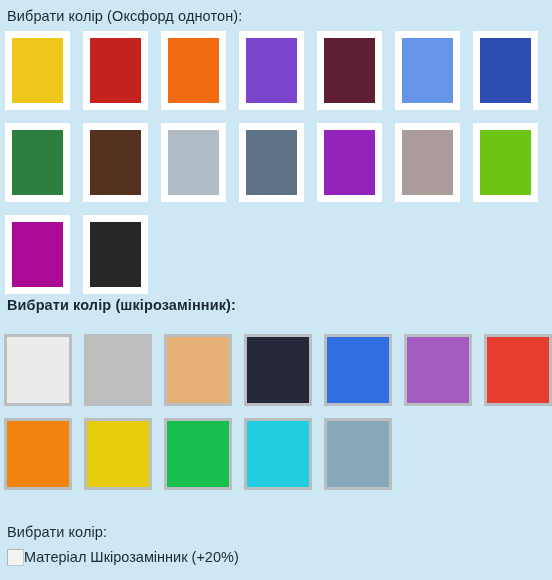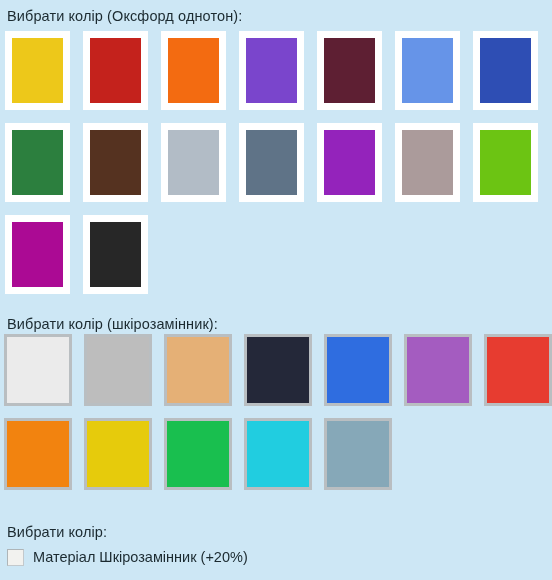--- a/index.html
+++ b/index.html
@@ -69,22 +69,23 @@
 
   
   #group-leather {
     position: absolute;
     left: 0;
     top: 296px;
     width: 552px;
   }
   #group-leather .section-title {
     position: absolute;
-    top: 20px;
-    left: 0;
+    top: 1px;
+    left: 0;
+    font-weight: bold;
   }
   .sw-grid-leather {
     position: absolute;
     top: 38px;
     left: 4px;
     width: 548px;
     display: flex;
     flex-wrap: wrap;
     gap: 12px 12px;
   }
@@ -111,21 +112,20 @@
     position: absolute;
     top: 0;
     left: 0;
   }
   .option-row {
     position: absolute;
     top: 25px;
     left: 7px;
     display: flex;
     align-items: center;
-    gap: 9px;
   }
   .checkbox {
     width: 17px;
     height: 17px;
     box-sizing: border-box;
     background: #f2f2ef;
     border: 1px solid #c3c9cc;
     border-top-color: #aeb5b8;
     border-left-color: #aeb5b8;
     flex: 0 0 auto;

